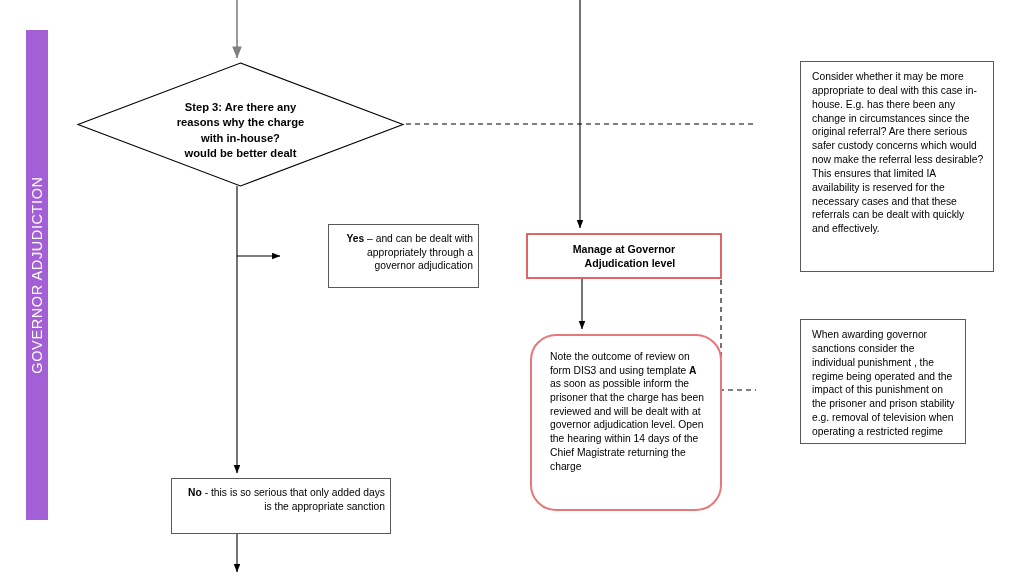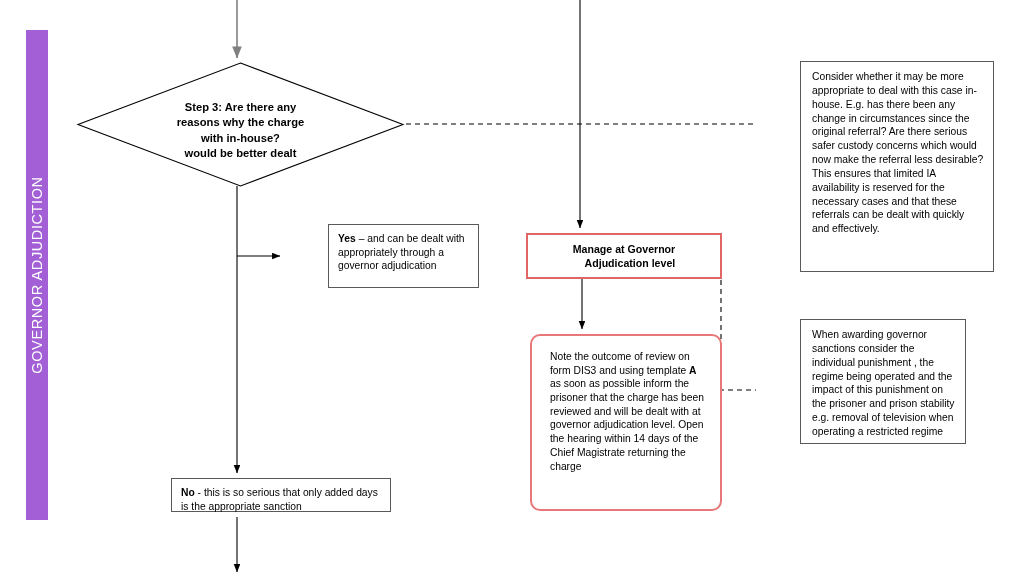--- a/index.html
+++ b/index.html
@@ -79,39 +79,40 @@
     box-sizing: border-box;
     background: #ffffff;
     font-size: 10.3px;
     line-height: 1.33;
     color: #000000;
     margin-left: 43px;
   }
   .box-plain {
     border: 1px solid #595959;
     padding: 7px 5px 6px 9px;
+    text-align: right;
   }
   .box-red {
     border: 2px solid #e06666;
   }
   .box-red-round {
     border: 2px solid #e8777a;
-    border-radius: 10px;
+    border-radius: 26px;
     padding: 14px 16px 10px 18px;
   }
   .box-note {
     border: 1px solid #595959;
     padding: 8px 9px 7px 11px;
     font-size: 10.3px;
     line-height: 1.345;
   }
 
   
   #box-yes      { left: 285px; top: 224px;  width: 151px; height: 64px; }
-  #box-no       { left: 128px; top: 478px;  width: 220px; height: 34px; }
+  #box-no       { left: 128px; top: 478px;  width: 220px; height: 56px; }
   #box-manage   { left: 483px; top: 233px;  width: 196px; height: 46px;
                   display:flex; align-items:center; justify-content:center; }
   #box-dis3     { left: 487px; top: 334px;  width: 192px; height: 177px; }
   #note-top     { left: 757px; top: 61px;   width: 194px; height: 211px; }
   #note-bottom  { left: 757px; top: 319px;  width: 166px; height: 125px; }
 
   .manage-text {
     text-align: right;
     font-weight: bold;
     font-size: 10.6px;

